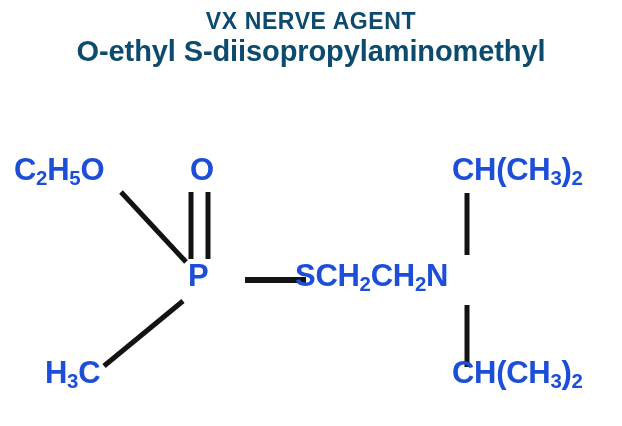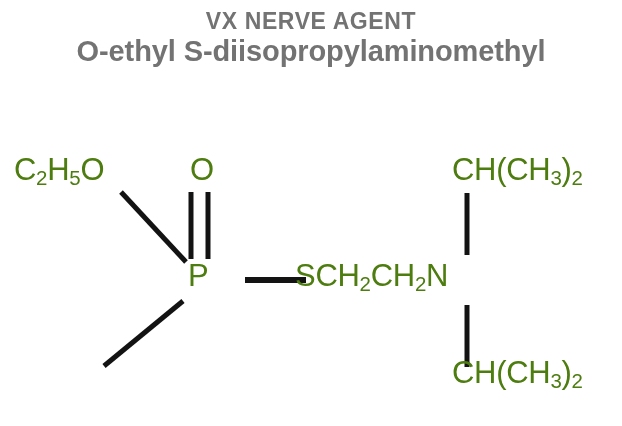--- a/index.html
+++ b/index.html
@@ -20,21 +20,21 @@
   
   #title-block {
     position: absolute;
     left: 0;
     top: 6px;
     width: 622px;
     text-align: center;
   }
   .title-line {
     font-weight: bold;
-    color: #737373;
+    color: #0c4a6e;
     letter-spacing: 0.2px;
     white-space: nowrap;
   }
   #title-line-1 {
     font-size: 23px;
     line-height: 30px;
     letter-spacing: 0.6px;
   }
   #title-line-2 {
     font-size: 29px;
@@ -59,22 +59,22 @@
     position: absolute;
     left: 0;
     top: 0;
     width: 622px;
     height: 301px;
   }
 
   .atom-label {
     position: absolute;
     font-size: 31px;
-    font-weight: normal;
-    color: #4d7c0f;
+    font-weight: bold;
+    color: #1d4ed8;
     white-space: nowrap;
     line-height: 1;
     letter-spacing: -0.3px;
   }
   .atom-label sub {
     font-size: 0.66em;
     line-height: 1;
     vertical-align: baseline;
     position: relative;
     top: 0.26em;
@@ -117,20 +117,21 @@
 
       <line x1="467" y1="180" x2="467" y2="242" stroke="#131313" stroke-width="5" stroke-linecap="butt"></line>
     </svg>
 
     <div class="atom-label" id="label-ethoxy">C<sub>2</sub>H<sub>5</sub>O</div>
 
     <div class="atom-label" id="label-oxo">O</div>
 
     <div class="atom-label" id="label-phosphorus">P</div>
 
+    <div class="atom-label" id="label-methyl">H<sub>3</sub>C</div>
 
     <div class="atom-label" id="label-thio-chain">SCH<sub>2</sub>CH<sub>2</sub>N</div>
 
     <div class="atom-label" id="label-isopropyl-top">CH(CH<sub>3</sub>)<sub>2</sub></div>
 
     <div class="atom-label" id="label-isopropyl-bottom">CH(CH<sub>3</sub>)<sub>2</sub></div>
 
   </div>
 </div>
 

